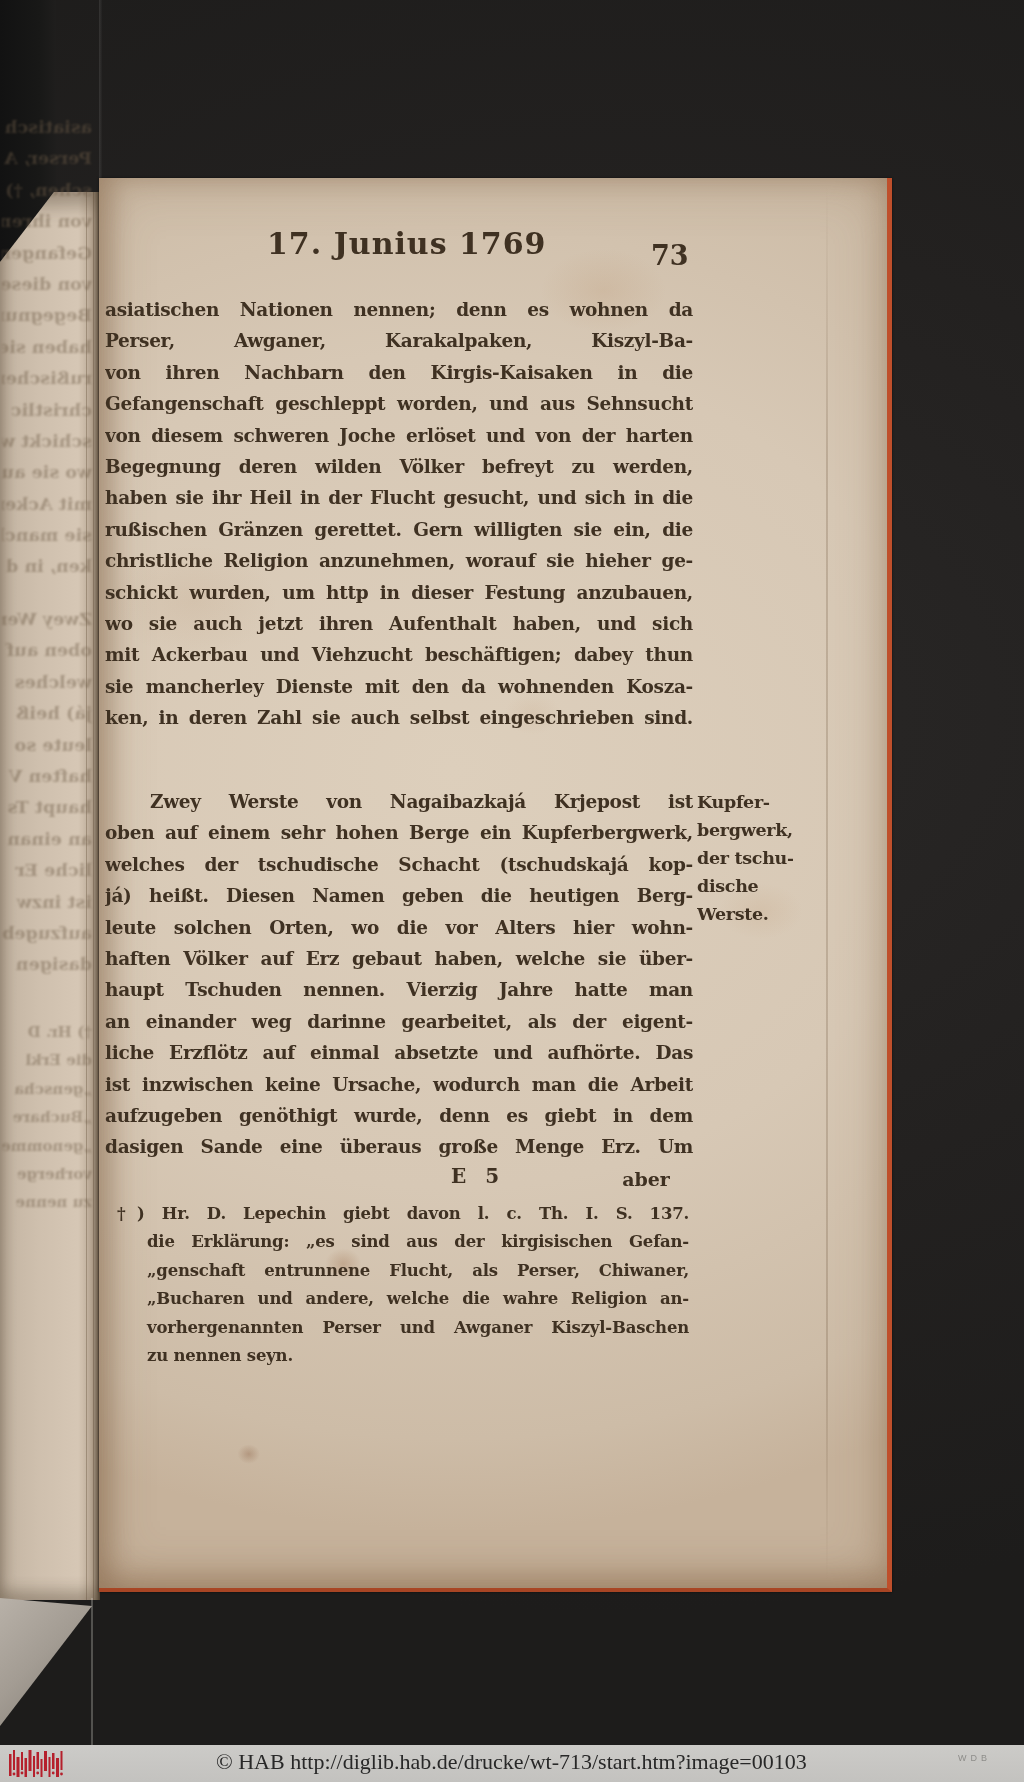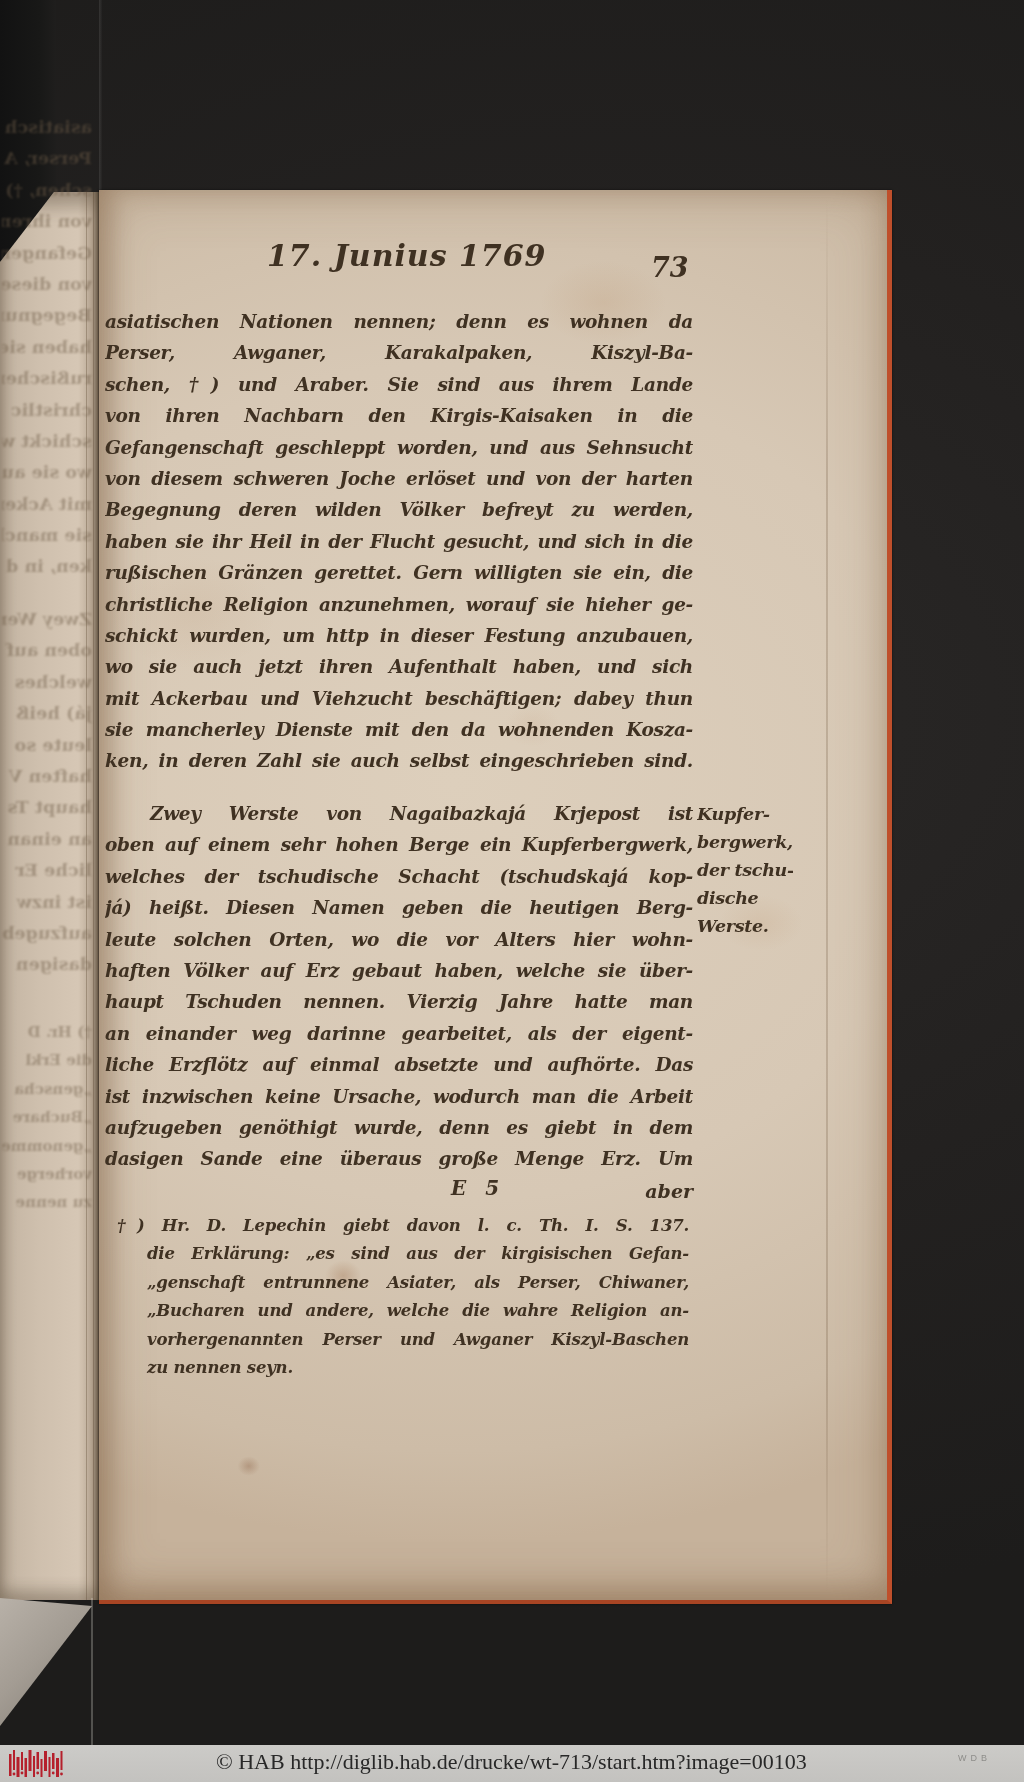--- a/index.html
+++ b/index.html
@@ -25,50 +25,50 @@
   .ghost-line{height:31.4px;line-height:31.4px;font-size:17.5px;transform:scaleX(-1);
     white-space:nowrap;overflow:hidden;}
   .ghost-col.small .ghost-line{height:28.4px;line-height:28.4px;font-size:15px;}
   
   .wedge{position:absolute;left:0;top:1598px;width:92px;height:128px;
     background:linear-gradient(135deg,#b8b1a8 0%,#a39c93 45%,#7e7870 100%);
     clip-path:polygon(0 0,92px 8px,0 100%);}
   .glass-seam{position:absolute;left:91px;top:1598px;width:2px;height:148px;
     background:rgba(225,222,215,.28);filter:blur(.6px);}
   
-  .page{position:absolute;left:99px;top:190px;width:788px;height:1410px;
+  .page{position:absolute;left:99px;top:178px;width:788px;height:1410px;
     background:
       radial-gradient(90px 60px at 64% 8%, rgba(165,110,60,.12), rgba(165,110,60,0) 70%),
       radial-gradient(26px 22px at 31% 77%, rgba(140,85,45,.25), rgba(140,85,45,0) 70%),
       radial-gradient(16px 14px at 19% 90.5%, rgba(120,70,40,.28), rgba(120,70,40,0) 70%),
       radial-gradient(60px 40px at 84% 52%, rgba(170,115,65,.10), rgba(170,115,65,0) 70%),
       radial-gradient(120px 80px at 12% 30%, rgba(150,100,55,.08), rgba(150,100,55,0) 70%),
       radial-gradient(40px 30px at 55% 38%, rgba(160,105,60,.08), rgba(160,105,60,0) 70%),
       radial-gradient(900px 760px at 45% 42%, #ddcfbc 0%, #d7c8b5 55%, #cdbca7 88%, #c6b29b 100%);
     border-right:5px solid #bf4f2b;border-bottom:4px solid #a84524;
     box-shadow:inset 0 0 55px rgba(115,82,50,.30), inset 14px 0 22px rgba(110,78,48,.22),
                inset 0 -16px 26px rgba(125,80,48,.22), 0 0 2px rgba(0,0,0,.6);
-    color:#3f3122;font-style:italic;}
+    color:#3f3122;}
   .crease{position:absolute;left:727px;top:6px;width:2px;height:1398px;
     background:linear-gradient(180deg,rgba(110,85,60,0),rgba(110,85,60,.25) 20%,rgba(110,85,60,.25) 85%,rgba(110,85,60,0));}
   .hdr{position:absolute;left:168px;top:48px;width:300px;font-size:30px;font-weight:bold;
     letter-spacing:1px;white-space:nowrap;}
   .pageno{position:absolute;left:552px;top:62px;font-size:27px;font-weight:bold;}
   .para{position:absolute;left:6px;width:588px;font-weight:bold;font-size:18.5px;
     letter-spacing:-.3px;}
   .para .bline{height:31.4px;line-height:31.4px;overflow:hidden;
     text-align:justify;text-align-last:justify;}
   .para.p1{top:116px;}
   .para.p2{top:608px;}
   .para.p2 .bline:first-child{text-indent:45px;}
   .mnote{position:absolute;left:598px;top:610px;width:96px;font-weight:bold;
     font-size:17.5px;letter-spacing:-.3px;}
   .mnote .mline{height:28px;line-height:28px;white-space:nowrap;overflow:hidden;}
   .sig{position:absolute;left:352px;top:986px;font-size:20px;font-weight:bold;letter-spacing:6px;}
-  .catch{position:absolute;left:500px;top:990px;width:94px;text-align:right;
+  .catch{position:absolute;left:500px;top:990px;width:94px;text-align:center;
     font-size:19px;font-weight:bold;}
   .fnote{position:absolute;left:18px;top:1022px;width:572px;font-weight:bold;
     font-size:16.5px;letter-spacing:-.2px;}
   .fnote .fline{height:28.4px;line-height:28.4px;overflow:hidden;
     text-align:justify;text-align-last:justify;padding-left:30px;}
   .fnote .fline:first-child{padding-left:0;}
   .fnote .fline:last-child{text-align-last:left;}
   
   .footer-bar{position:absolute;left:0;top:1745px;width:1024px;height:37px;
     background:linear-gradient(180deg,#cccbc8,#c3c2bf);
@@ -138,21 +138,20 @@
 
   <div class="page">
     <div class="crease"></div>
 
     <div class="hdr">17. Junius 1769</div>
     <div class="pageno">73</div>
 
     <div class="para p1">
         <div class="bline">asiatischen Nationen nennen; denn es wohnen da</div>
         <div class="bline">Perser, Awganer, Karakalpaken, Kiszyl-Ba-</div>
-        <div class="bline">schen, †) und Araber.  Sie sind aus ihrem Lande</div>
         <div class="bline">von ihren Nachbarn den Kirgis-Kaisaken in die</div>
         <div class="bline">Gefangenschaft geschleppt worden, und aus Sehnsucht</div>
         <div class="bline">von diesem schweren Joche erlöset und von der harten</div>
         <div class="bline">Begegnung deren wilden Völker befreyt zu werden,</div>
         <div class="bline">haben sie ihr Heil in der Flucht gesucht, und sich in die</div>
         <div class="bline">rußischen Gränzen gerettet.  Gern willigten sie ein, die</div>
         <div class="bline">christliche Religion anzunehmen, worauf sie hieher ge-</div>
         <div class="bline">schickt wurden, um http in dieser Festung anzubauen,</div>
         <div class="bline">wo sie auch jetzt ihren Aufenthalt haben, und sich</div>
         <div class="bline">mit Ackerbau und Viehzucht beschäftigen; dabey thun</div>
@@ -182,21 +181,21 @@
         <div class="mline">dische</div>
         <div class="mline">Werste.</div>
       </div>
 
     <div class="sig">E 5</div>
     <div class="catch">aber</div>
 
     <div class="fnote">
         <div class="fline">†) Hr. D. Lepechin giebt davon l. c. Th. I. S. 137.</div>
         <div class="fline">die Erklärung: „es sind aus der kirgisischen Gefan-</div>
-        <div class="fline">„genschaft entrunnene Asiater, als Perser, Chiwaner,</div>
+        <div class="fline">„genschaft entrunnene Flucht, als Perser, Chiwaner,</div>
         <div class="fline">„Bucharen und andere, welche die wahre Religion an-</div>
         <div class="fline">vorhergenannten Perser und Awganer Kiszyl-Baschen</div>
         <div class="fline">zu nennen seyn.</div>
       </div>
   </div>
 
   <div class="footer-bar">
     <svg class="hab-logo" viewBox="0 0 62 31" xmlns="http://www.w3.org/2000/svg">
       <g fill="#b5202c">
         <rect x="1" y="6" width="2.5" height="22"></rect>

